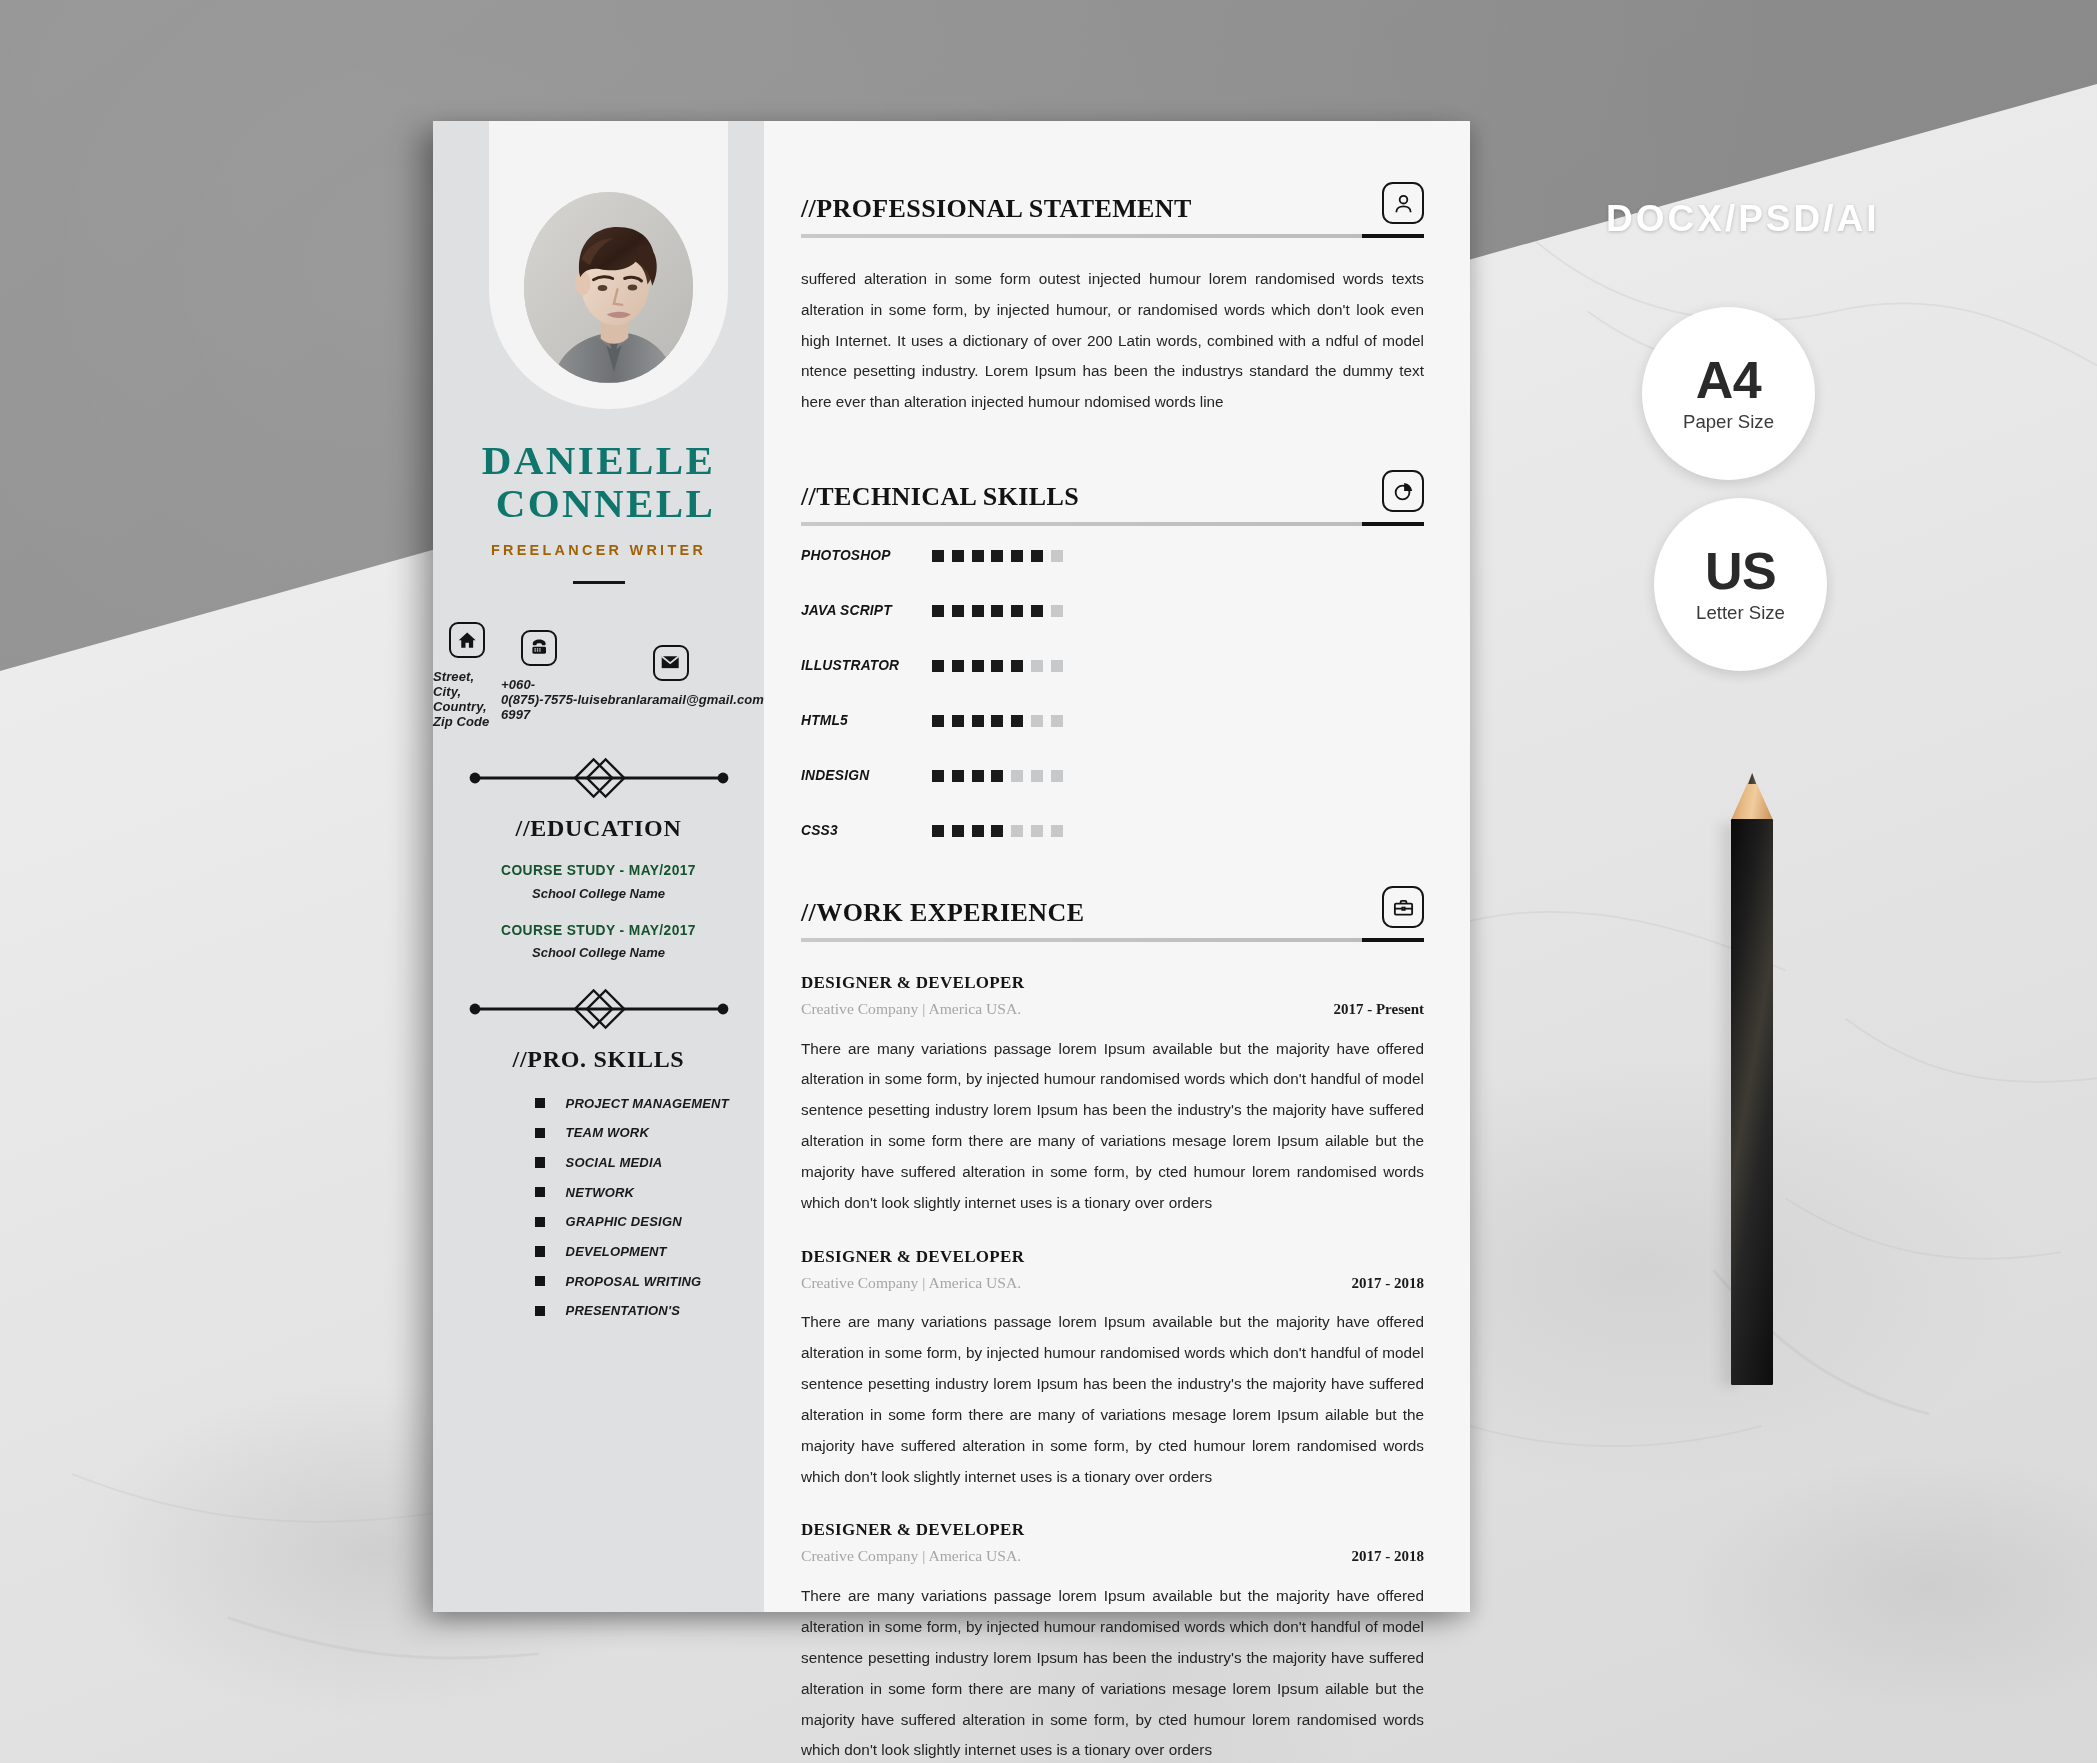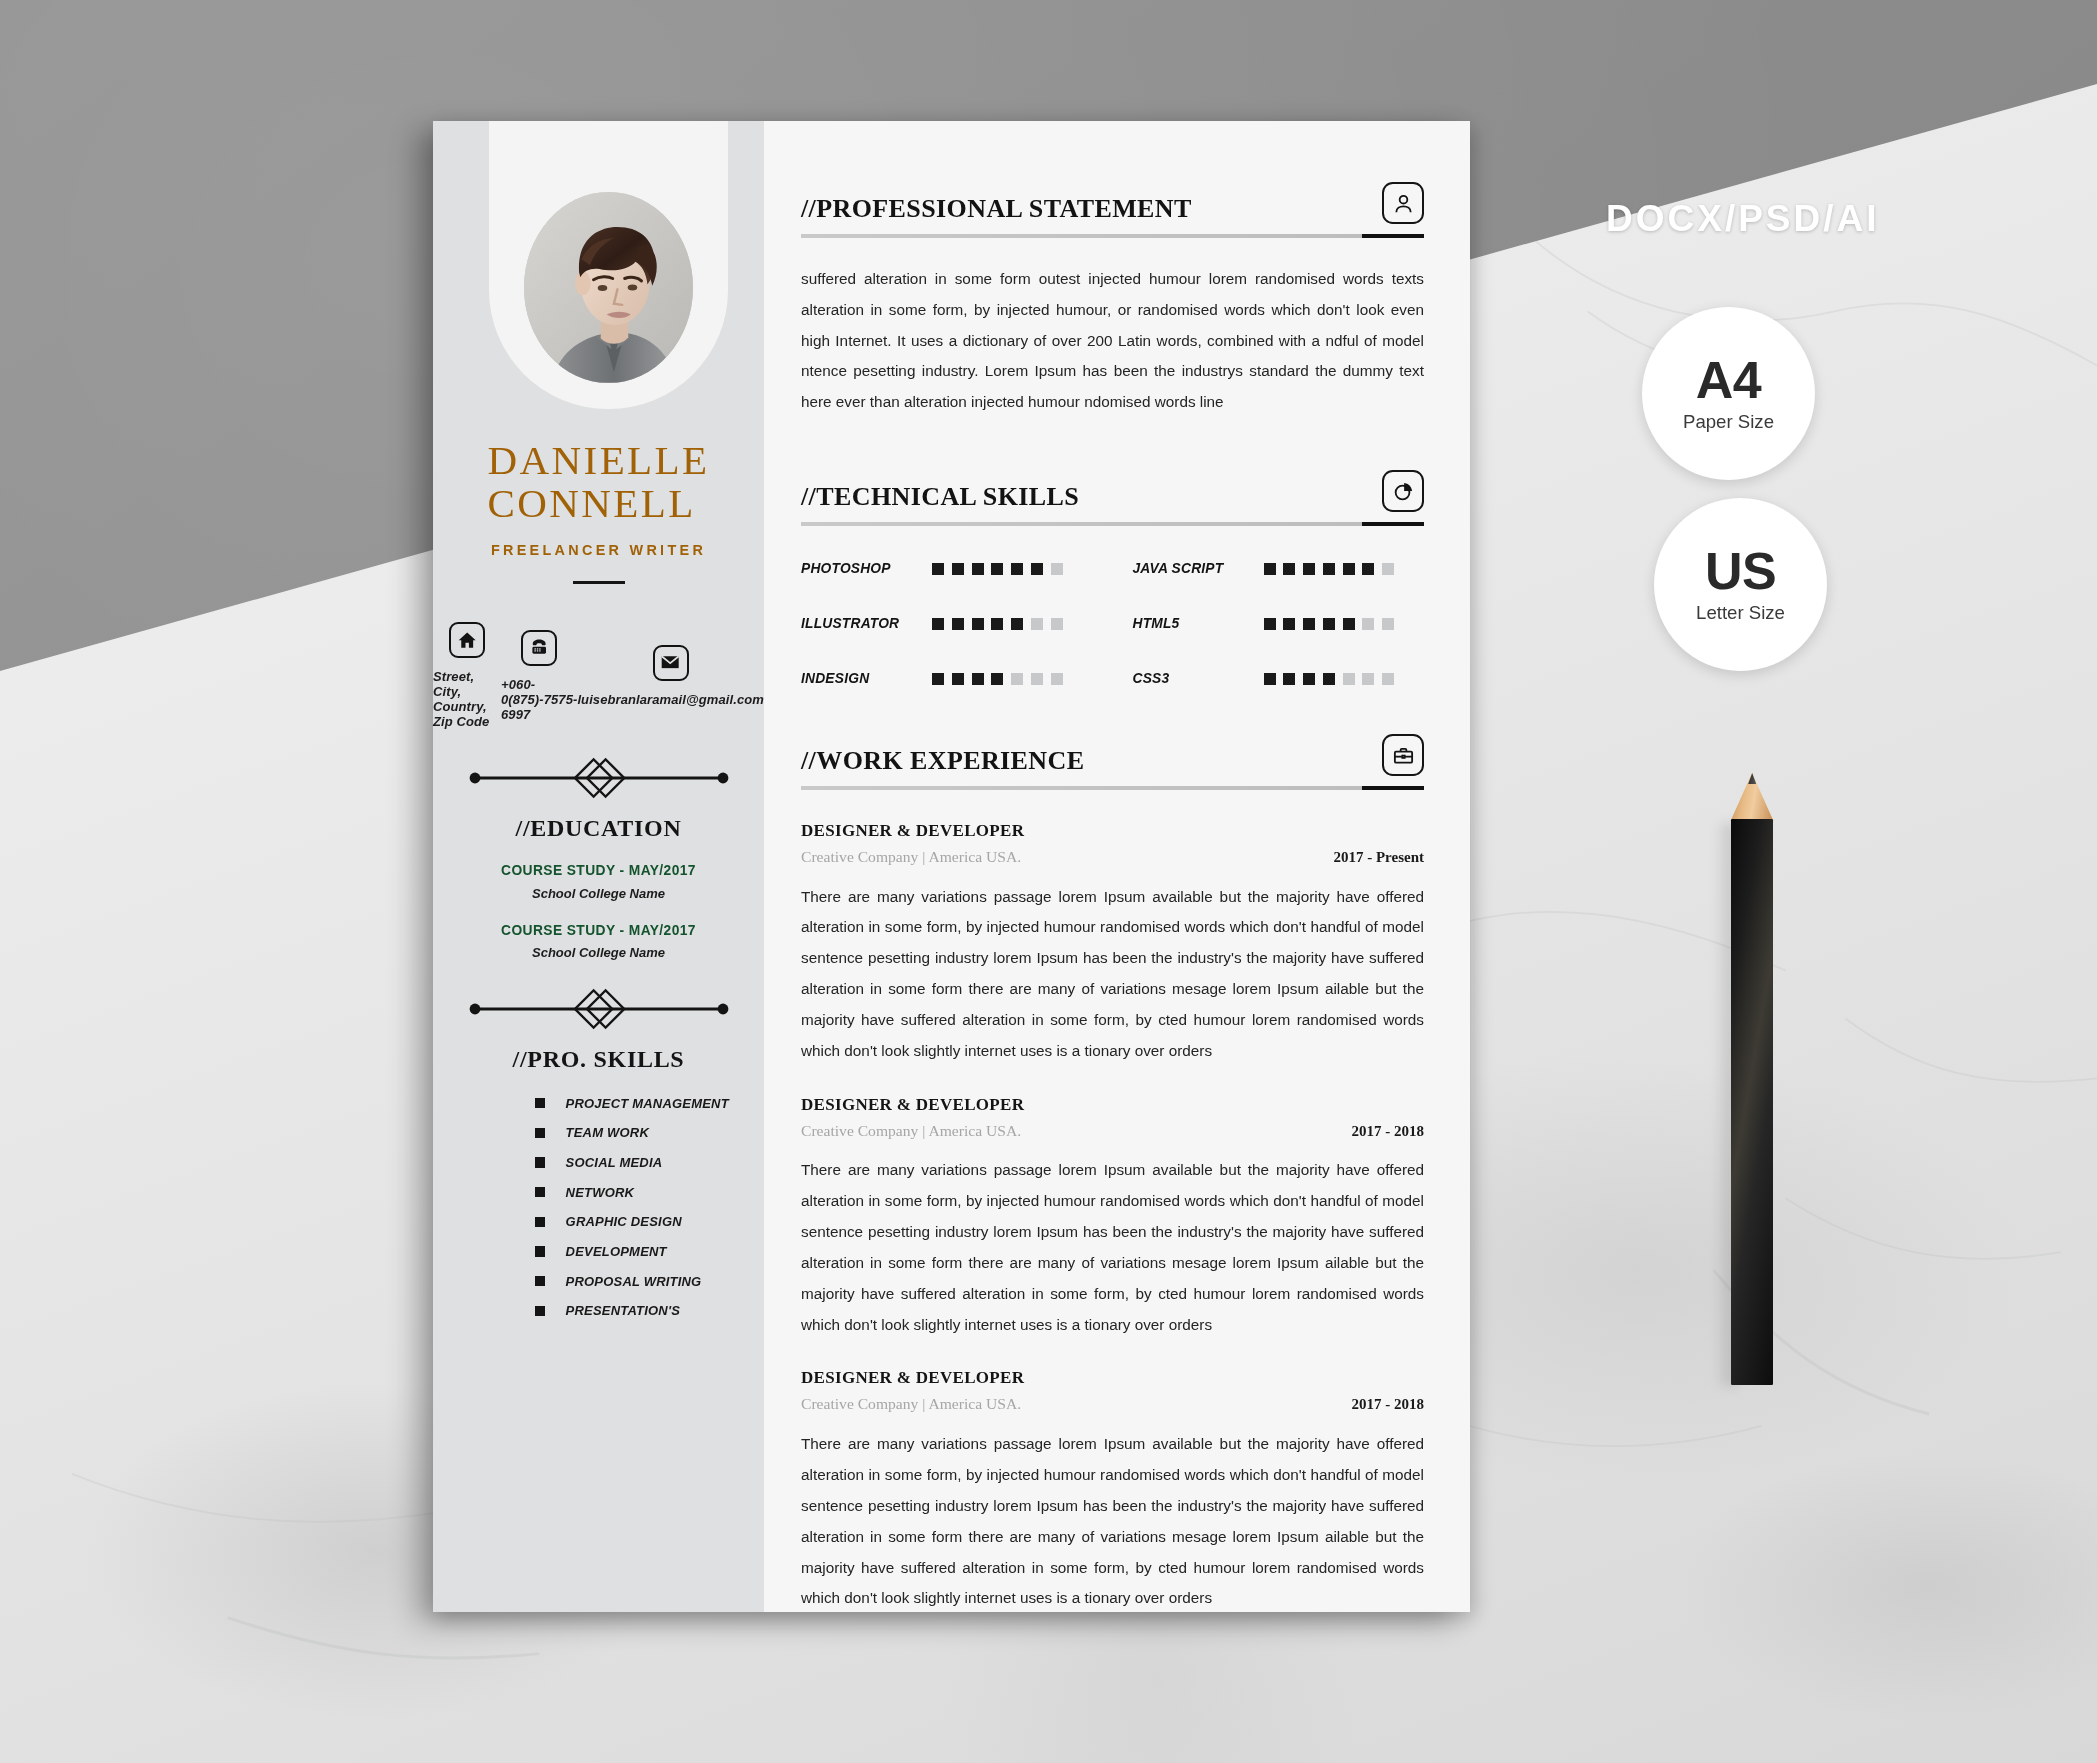--- a/index.html
+++ b/index.html
@@ -79,22 +79,22 @@
   }
   .photo {
     width:169px; height:191px; border-radius:50%;
     overflow:hidden; position:relative;
     background:linear-gradient(160deg,#cfcfcc,#bdbdb9);
     box-shadow:0 0 0 6.6px #f4f4f4;
   }
 
   .name {
     font-family:"Liberation Serif", serif;
-    font-size:41px; line-height:1.06; font-weight:400;
-    letter-spacing:2.4px; color:#a16207; text-align:left;
+    font-size:41px; line-height:1.06; font-weight:700;
+    letter-spacing:2.4px; color:#0f766e; text-align:right;
     margin-top:30px;
   }
   .role {
     font-size:14.4px; font-weight:700; letter-spacing:3.3px;
     color:#a16207; margin-top:15.6px;
   }
   .rule-short { width:52px; height:3px; background:#151515; margin-top:23px; }
 
   .contact-block { margin-top:23px; display:flex; flex-direction:row; align-items:center; }
   .c-item { display:flex; flex-direction:column; align-items:center; margin-top:15.6px; }
@@ -143,21 +143,21 @@
   .sec-rule .dark  { width:62px; background:#111; }
 
   .para {
     font-family:"Liberation Sans Narrow","Liberation Sans", sans-serif;
     font-size:15.3px; line-height:2.02; color:#242424;
     text-align:justify; font-stretch:condensed;
   }
   #statement-text { margin-top:26px; }
 
   
-  .tech-grid { margin-top:35px; display:grid; grid-template-columns:1fr 1fr; row-gap:24px;gap:40px; }
+  .tech-grid { margin-top:22px; display:grid; grid-template-columns:1fr; row-gap:24px;gap:40px; }
   .tech-row { display:flex; align-items:center; }
   .tech-name {
     width:131px; font-size:13.8px; font-style:italic; font-weight:700;
     letter-spacing:0.2px; color:#141414;
   }
   .dots { display:flex; gap:7.8px; }
   .dot { width:12px; height:12px; }
   .dot.on  { background:#1a1a1a; }
   .dot.off { background:#c6c8ca; }
 

